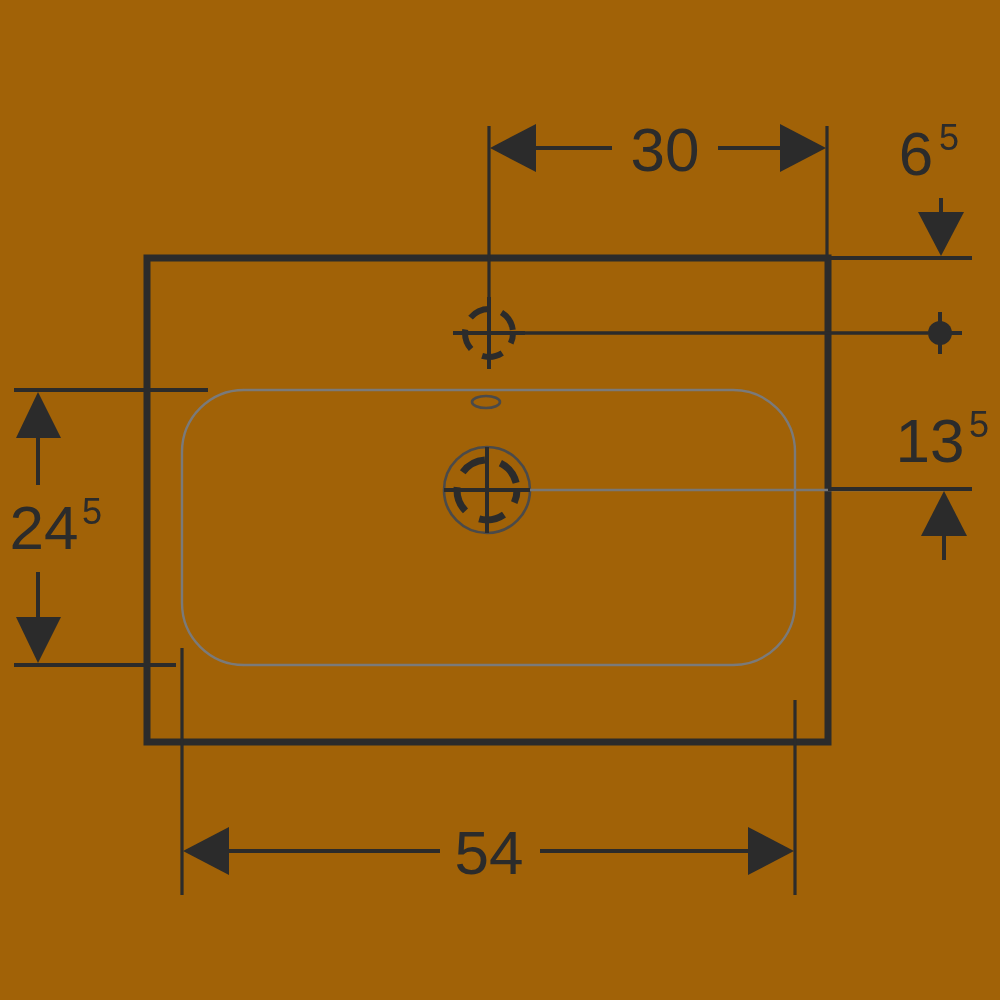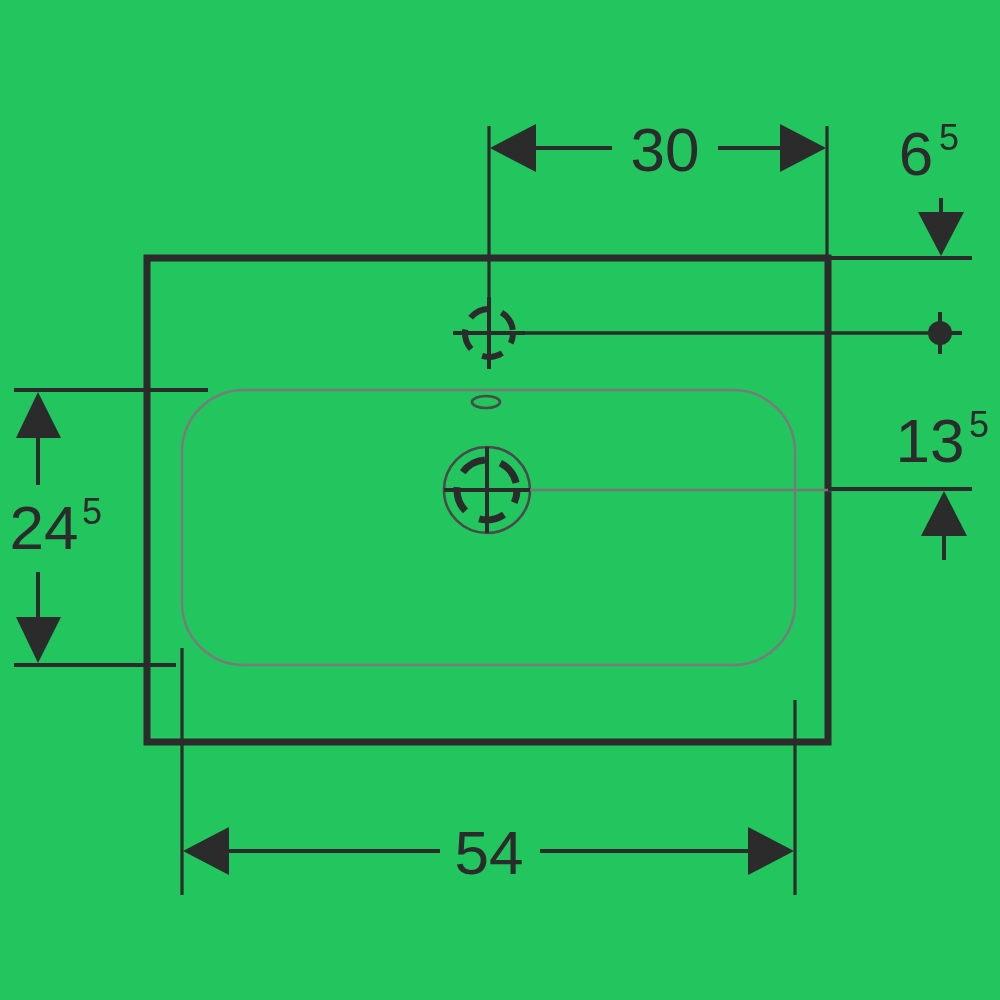--- a/index.html
+++ b/index.html
@@ -5,21 +5,21 @@
 <style>
   html, body {
     margin: 0;
     padding: 0;
     background: #ffffff;
   }
   #drawing-root {
     position: relative;
     width: 1000px;
     height: 1000px;
-    background: #22c55e;
+    background: #a16207;
     font-family: "Liberation Sans", sans-serif;
     overflow: hidden;
   }
   svg#tech-drawing {
     display: block;
     width: 1000px;
     height: 1000px;
   }
   .dim-text {
     font-family: "Liberation Sans", sans-serif;

